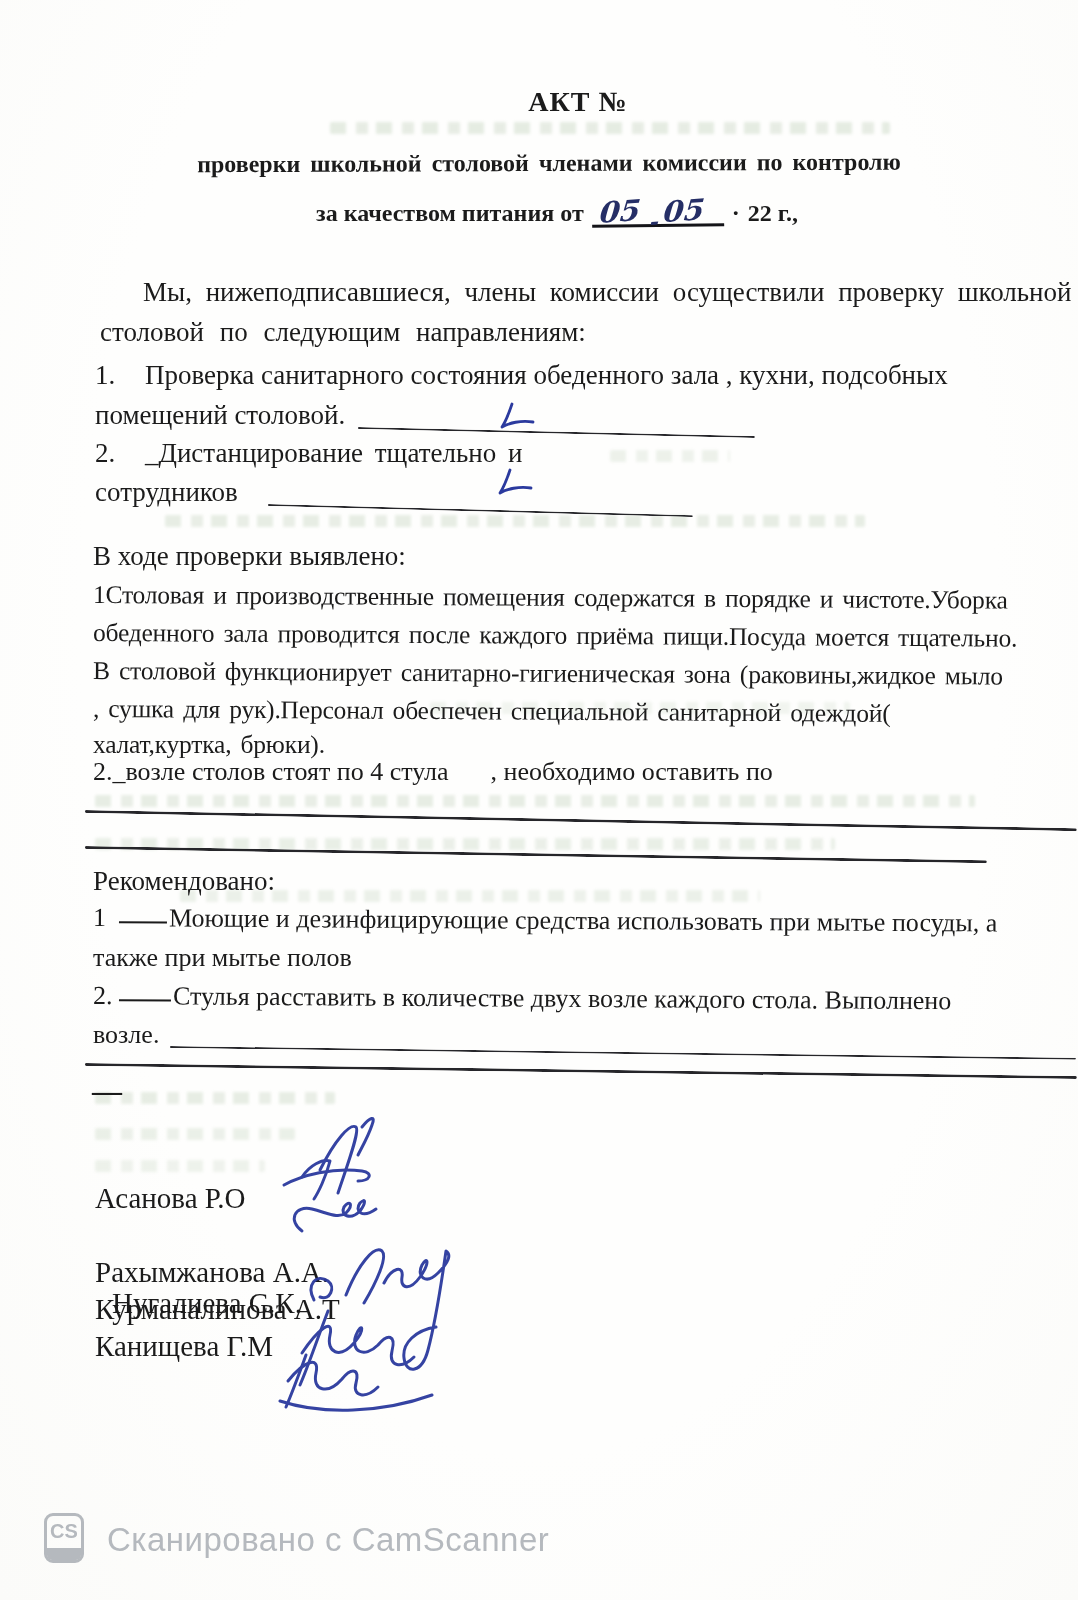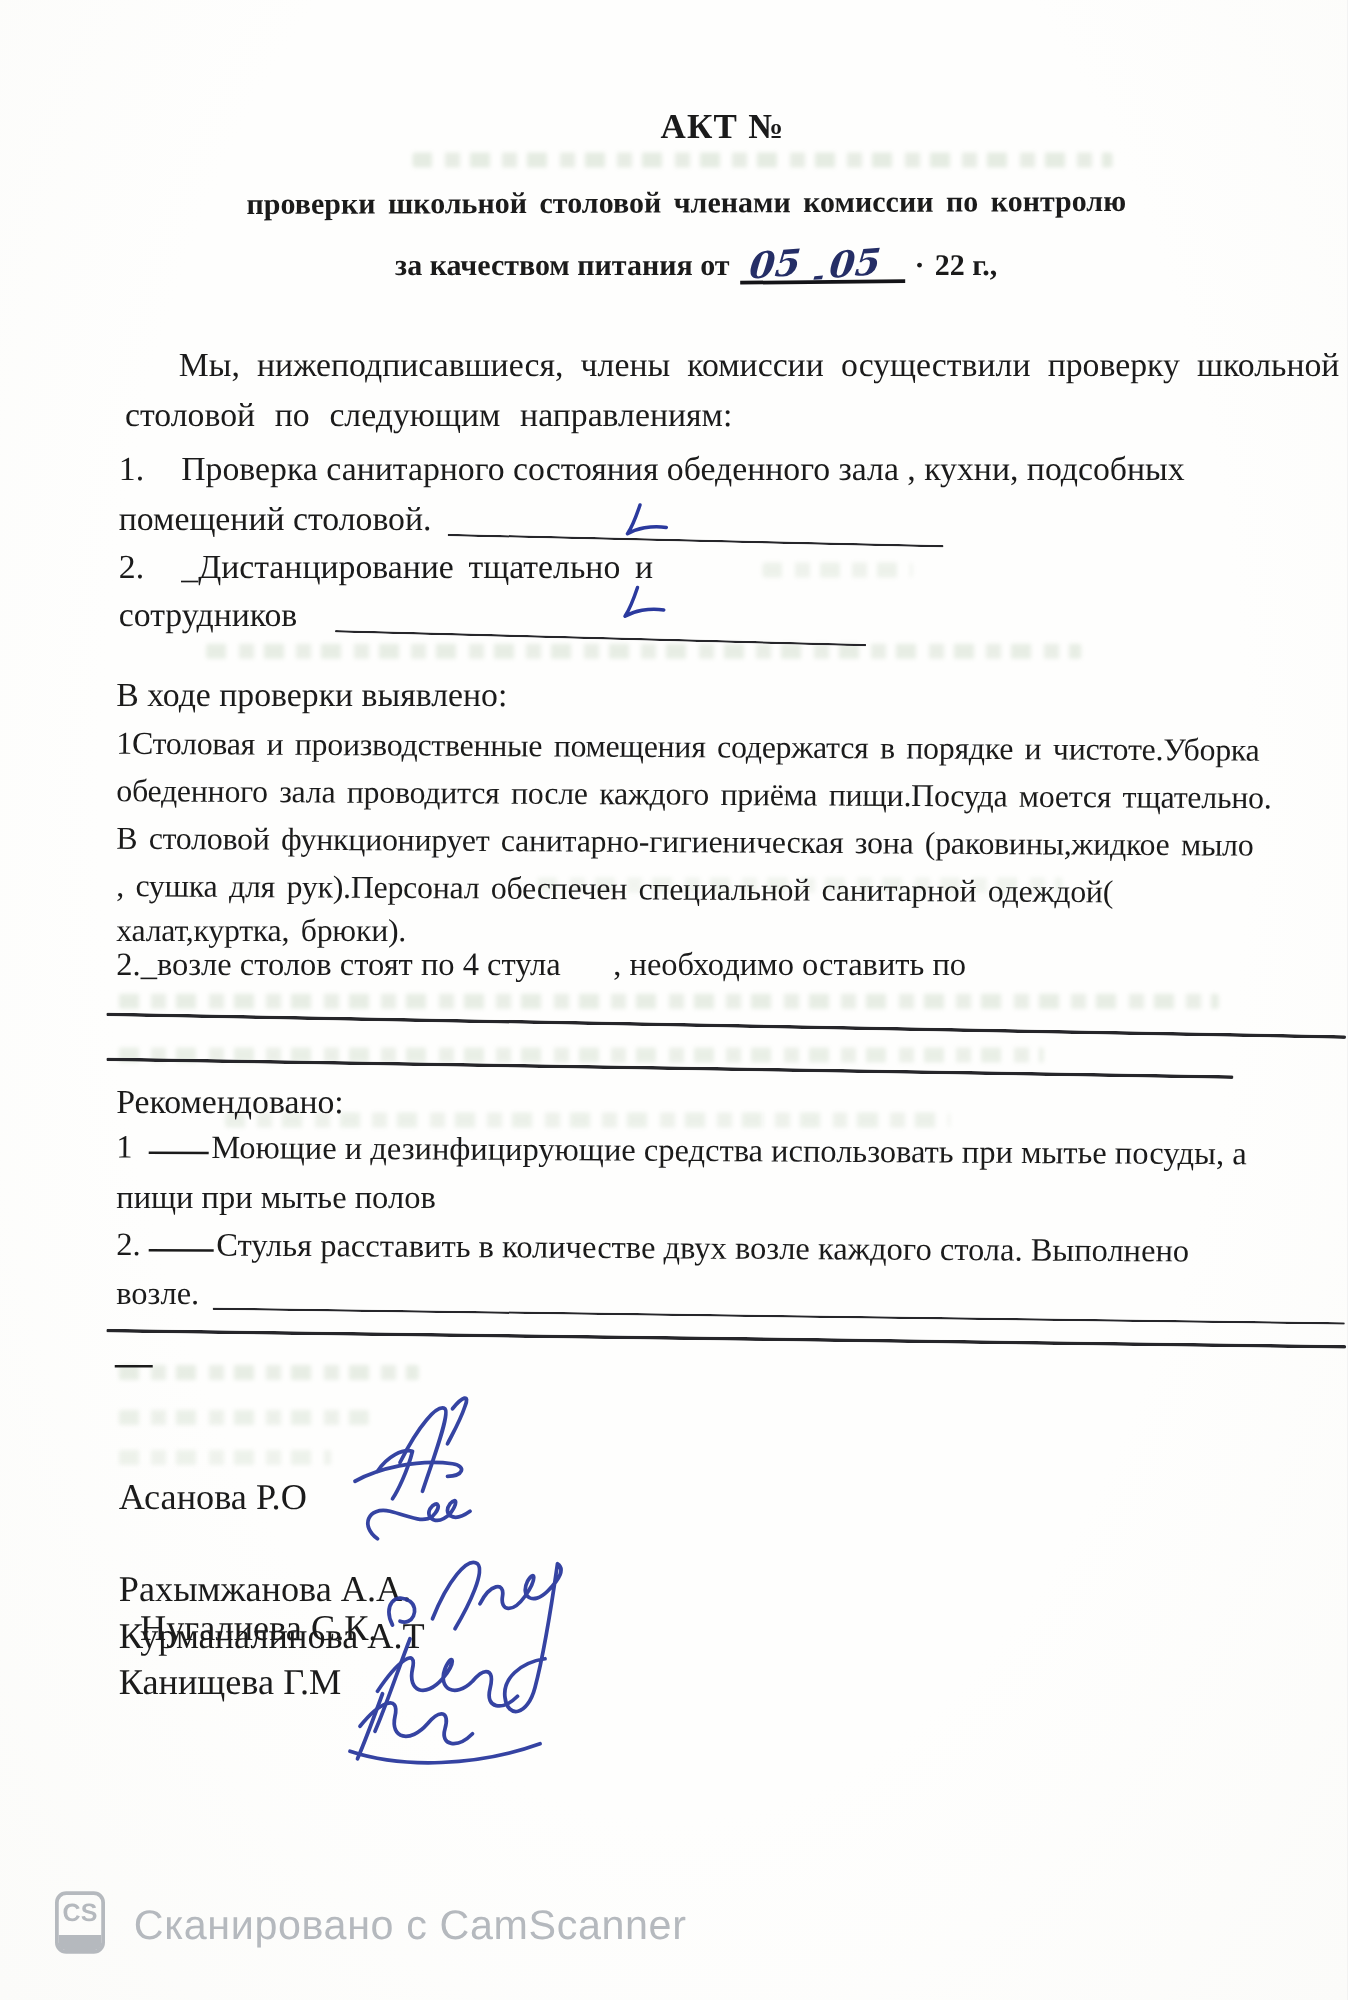--- a/index.html
+++ b/index.html
@@ -118,21 +118,21 @@
     <span>2._возле столов стоят по 4 стула</span><span style="display:inline-block;width:42px;"></span><span>, необходимо оставить по</span>
   </div>
 
   <div class="abs rule" style="top:810px;left:85px;width:992px;transform:rotate(1.05deg);"></div>
   <div class="abs rule" style="top:846px;left:85px;width:902px;transform:rotate(0.9deg);"></div>
 
   <div class="abs line" style="top:866px;left:93px;text-align:right;">Рекомендовано:</div>
   <div class="abs line tilt" style="top:903px;left:93px;font-size:26px;">
     <span class="num2">1</span><span class="blankline" style="width:48px;"></span><span>Моющие и дезинфицирующие средства использовать при мытье посуды, а</span>
   </div>
-  <div class="abs line" style="top:943px;left:93px;font-size:26px;">пищи при мытье полов</div>
+  <div class="abs line" style="top:943px;left:93px;font-size:26px;">также при мытье полов</div>
   <div class="abs line tilt" style="top:981px;left:93px;font-size:26px;">
     <span class="num2">2.</span><span class="blankline" style="width:52px;"></span><span>Стулья расставить в количестве двух возле каждого стола. Выполнено</span>
   </div>
   <div class="abs line" style="top:1020px;left:93px;font-size:26px;">возле.</div>
   <div class="abs rule" style="top:1046px;left:170px;width:906px;border-top-width:2.5px;transform:rotate(0.75deg);"></div>
   <div class="abs rule" style="top:1063px;left:85px;width:992px;transform:rotate(0.75deg);"></div>
   <div class="abs" style="top:1074px;left:92px;font-size:30px;font-weight:bold;">—</div>
 
   <div class="abs sig-name" style="top:1182px;left:95px;">Асанова Р.О</div>
   <div class="abs sig-name" style="top:1256px;left:95px;">Рахымжанова А.А.</div>

